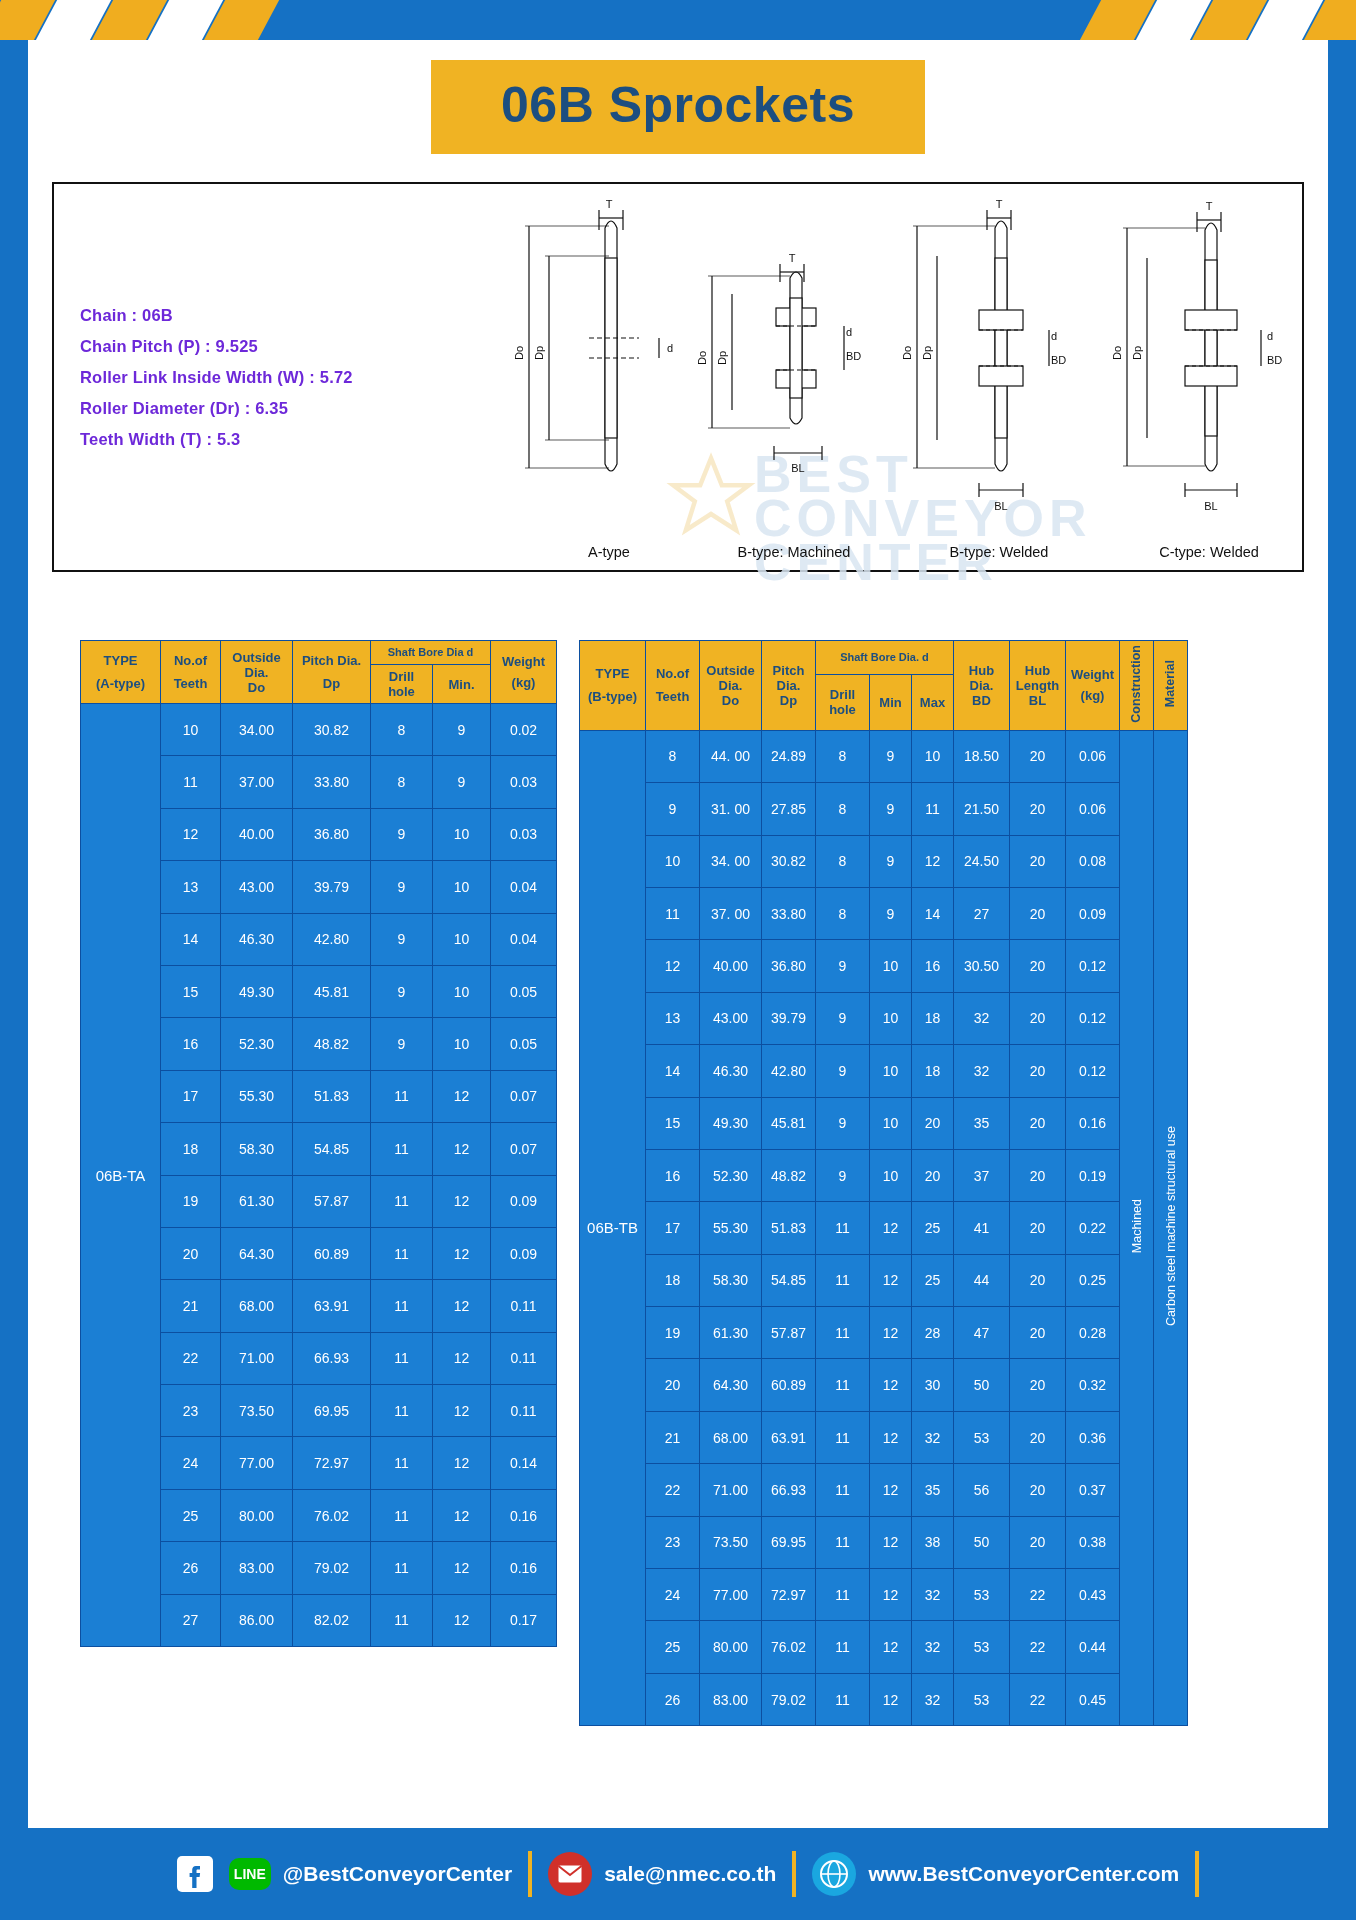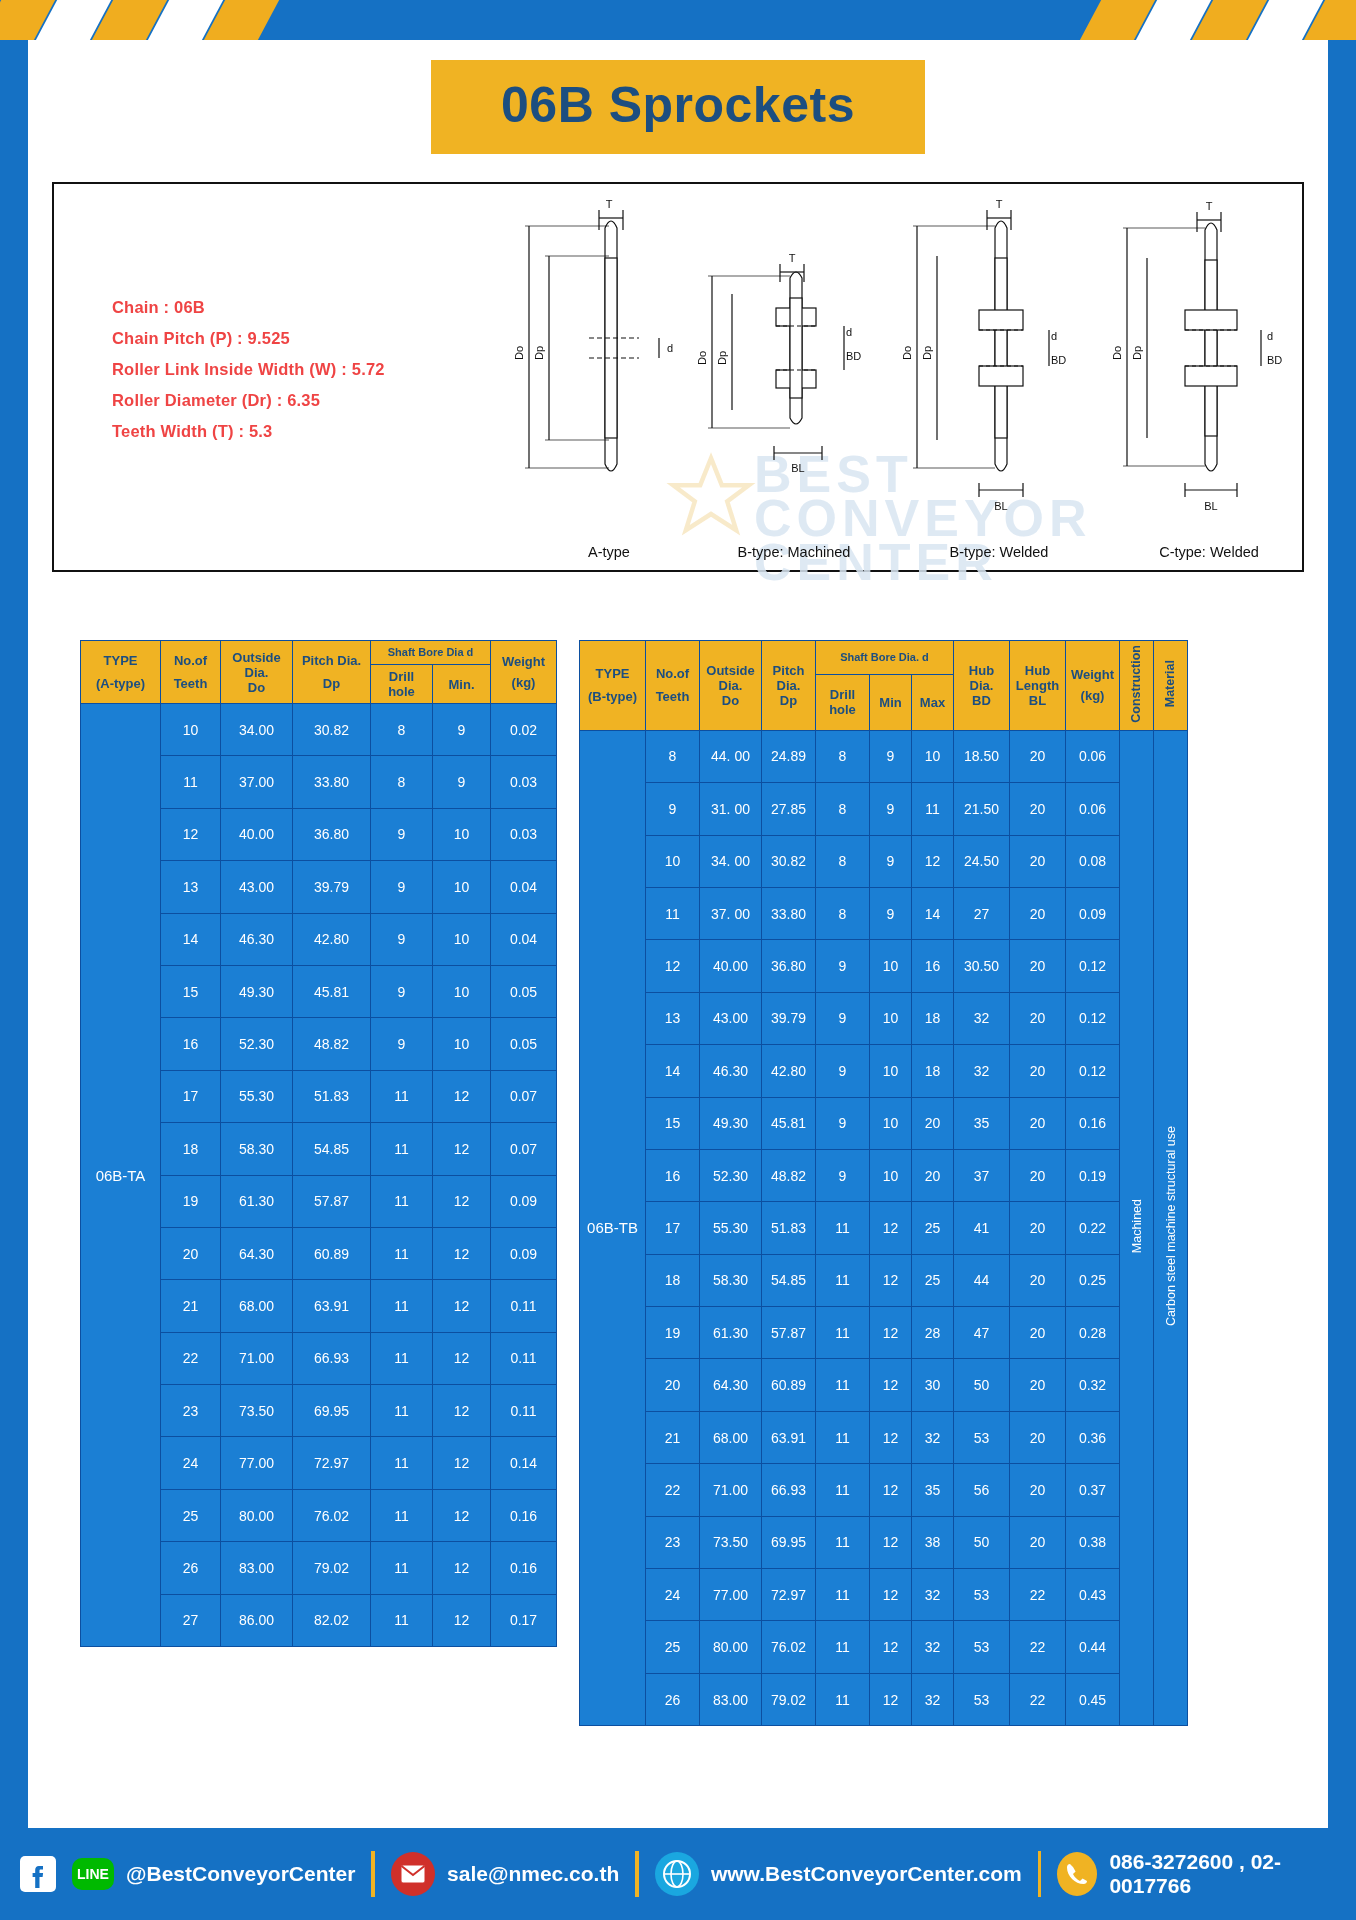--- a/index.html
+++ b/index.html
@@ -41,24 +41,23 @@
 
   
   .spec-panel {
     margin:28px 24px 0 24px;
     border:2px solid #111;
     height:390px;
     position:relative;
     background:#fff;
   }
   .spec-list {
-    position:absolute; left:26px; top:108px;
-    color:#ef4444; font-size:16.5px; font-weight:bold; line-height:31px;
+    position:absolute; left:26px; top:116px;
+    color:#6d28d9; font-size:16.5px; font-weight:bold; line-height:31px;
     letter-spacing:.2px;
-    margin-left:32px;
   }
   .wm {
     position:absolute; left:700px; top:270px;
     font-size:52px; font-weight:bold; color:#d9e6f2;
     letter-spacing:5px; line-height:44px; opacity:.85;
     pointer-events:none;
   }
   .wm2 { position:absolute; left:612px; top:262px; width:90px; height:100px; opacity:.55; }
 
   .drawings { position:absolute; left:455px; top:14px; width:820px; height:370px; }
@@ -789,22 +788,14 @@
         <circle cx="15" cy="15" r="13" fill="#1aa7e0" stroke="#ffffff" stroke-width="2"></circle>
         <ellipse cx="15" cy="15" rx="6" ry="13" fill="none" stroke="#ffffff" stroke-width="1.6"></ellipse>
         <line x1="2" y1="15" x2="28" y2="15" stroke="#ffffff" stroke-width="1.6"></line>
       </svg>
     </span>
     <span>www.BestConveyorCenter.com</span>
   </div>
 
   <div class="sep"></div>
 
-  <div class="fitem">
-    <span class="ico tel">
-      <svg width="26" height="26" viewBox="0 0 26 26">
-        <path d="M6 3c-2 0-3 1.6-3 3.4C3 15 11 23 19.6 23c1.8 0 3.4-1 3.4-3l-4.4-2.6-2.6 2.6c-3-1.4-5.6-4-7-7l2.6-2.6L9 6z" fill="#ffffff"></path>
-      </svg>
-    </span>
-    <span>086-3272600 , 02-0017766</span>
-  </div>
 
 </div>
 
 </body></html>

